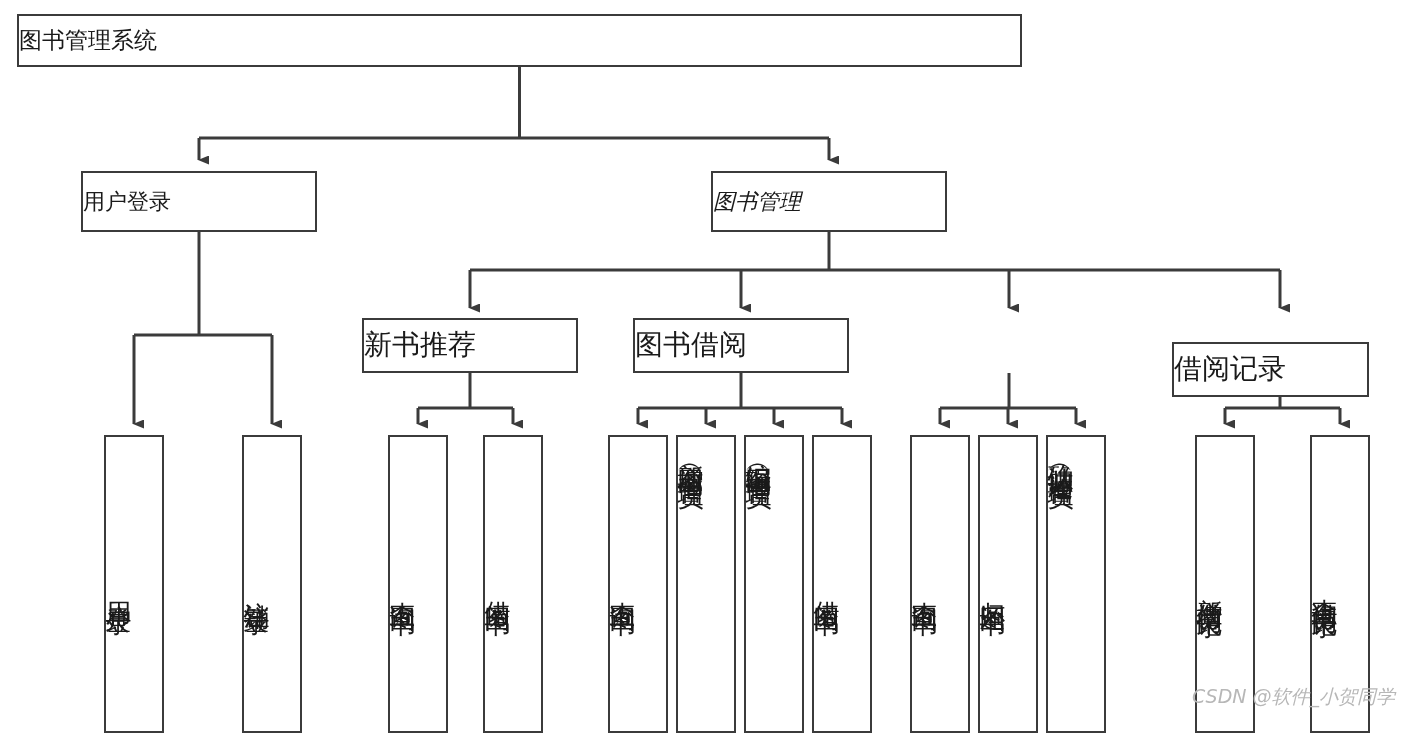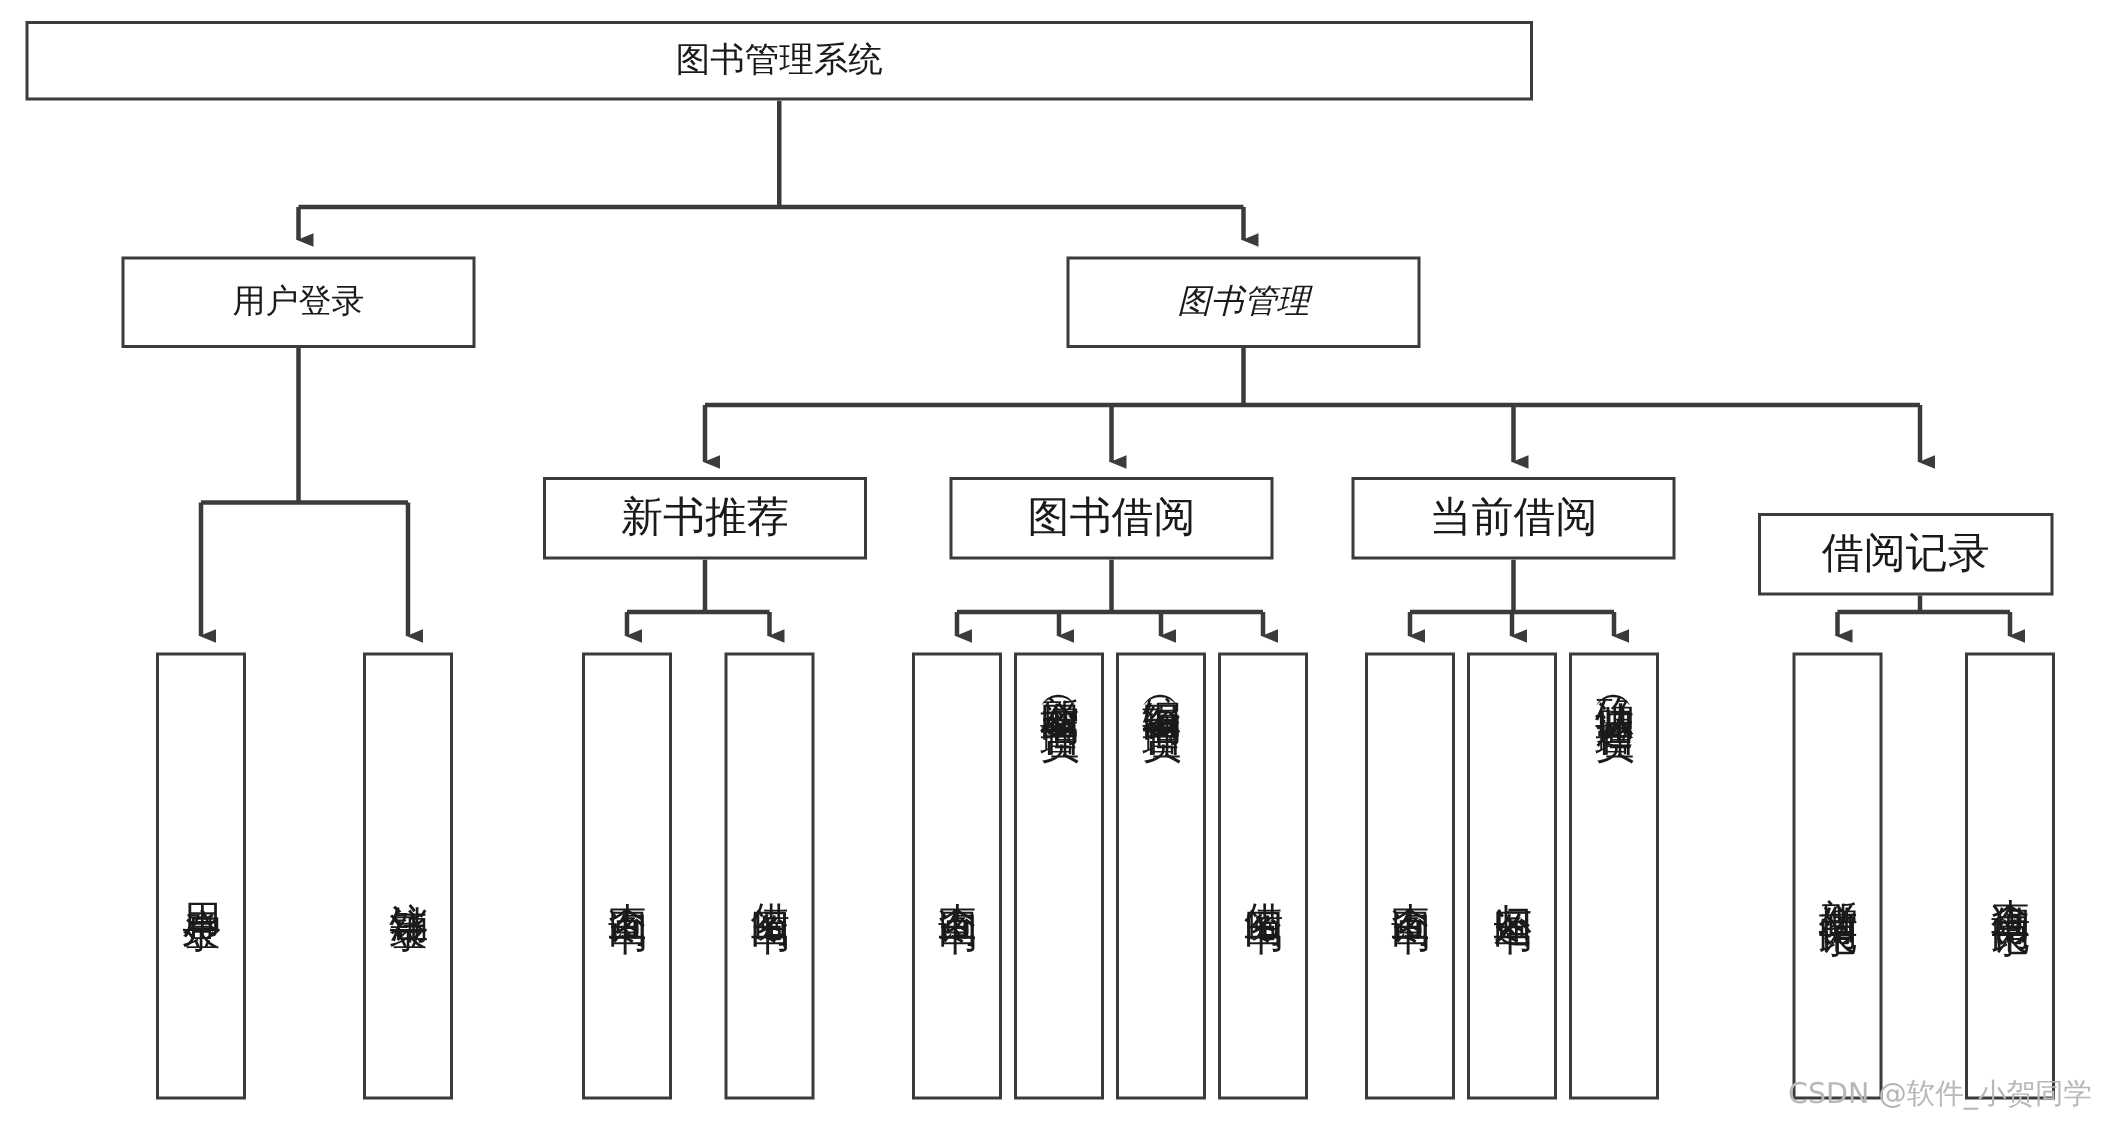--- a/index.html
+++ b/index.html
@@ -24,21 +24,21 @@
     width: 1405px;
     height: 747px;
   }
   .node {
     position: absolute;
     box-sizing: border-box;
     border: 2px solid #3b3b3b;
     background: #ffffff;
     display: flex;
     align-items: center;
-    justify-content: center;
+    justify-content: flex-start;
     color: #1a1a1a;
   }
   .node .label {
     display: block;
     text-align: center;
     line-height: 1.15;
   }
   .node-root .label { font-size: 23px; }
   .node-l2 .label { font-size: 22px; }
   .node-l3 .label { font-size: 28px; }
@@ -128,23 +128,20 @@
   <div class="node node-l2" style="left:711px; top:171px; width:236px; height:61px;font-style:italic;">
     <span class="label">图书管理</span>
   </div>
 
   <div class="node node-l3" style="left:362px; top:318px; width:216px; height:55px;">
     <span class="label">新书推荐</span>
   </div>
   <div class="node node-l3" style="left:633px; top:318px; width:216px; height:55px;">
     <span class="label">图书借阅</span>
   </div>
-  <div class="node node-l3" style="left:901px; top:318px; width:216px; height:55px;">
-    <span class="label">当前借阅</span>
-  </div>
   <div class="node node-l3" style="left:1172px; top:318px; width:197px; height:55px;margin-top:24px;">
     <span class="label">借阅记录</span>
   </div>
 
   <div class="node node-leaf" style="left:104px; top:435px; width:60px; height:298px; align-items:center;">
     <span class="label">用户登录</span>
   </div>
   <div class="node node-leaf" style="left:242px; top:435px; width:60px; height:298px; align-items:center;">
     <span class="label">注销登录</span>
   </div>
@@ -175,15 +172,15 @@
   <div class="node node-leaf" style="left:1046px; top:435px; width:60px; height:298px;">
     <span class="label">确认归还（管理员）</span>
   </div>
   <div class="node node-leaf" style="left:1195px; top:435px; width:60px; height:298px; align-items:center;">
     <span class="label">新增借阅记录</span>
   </div>
   <div class="node node-leaf" style="left:1310px; top:435px; width:60px; height:298px; align-items:center;">
     <span class="label">查询借阅记录</span>
   </div>
 
-  <div class="watermark" style="left:1192px; top:716px;">CSDN @软件_小贺同学</div>
+  <div class="watermark" style="left:1192px; top:684px;font-style:italic;">CSDN @软件_小贺同学</div>
 
 </div>
 
 </body></html>

